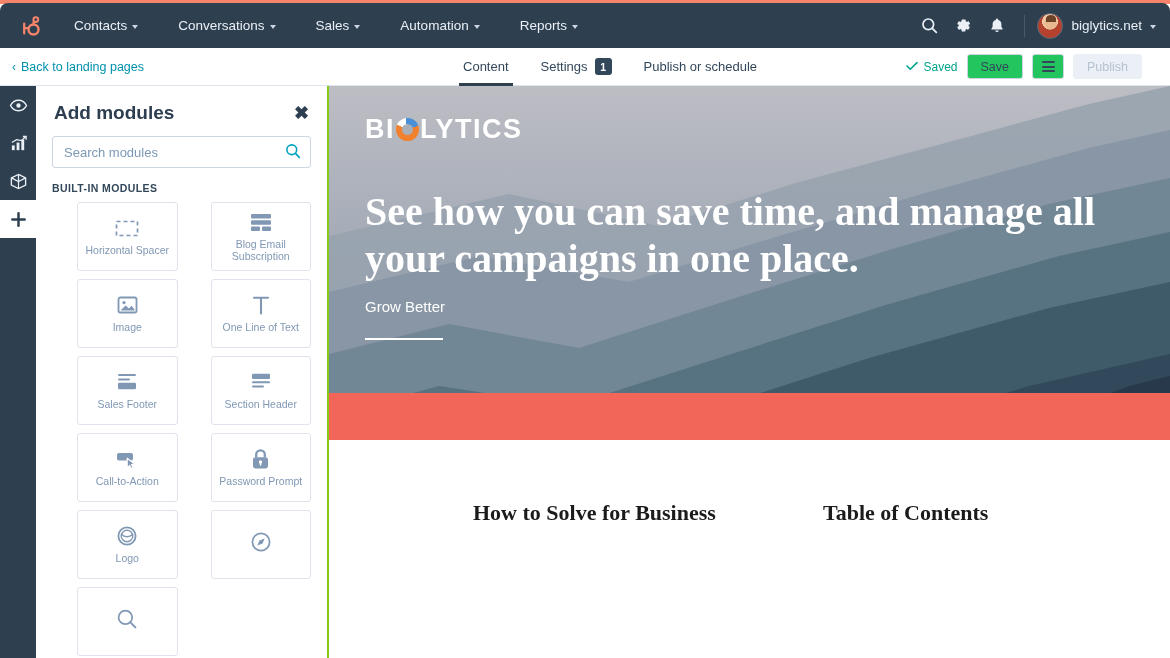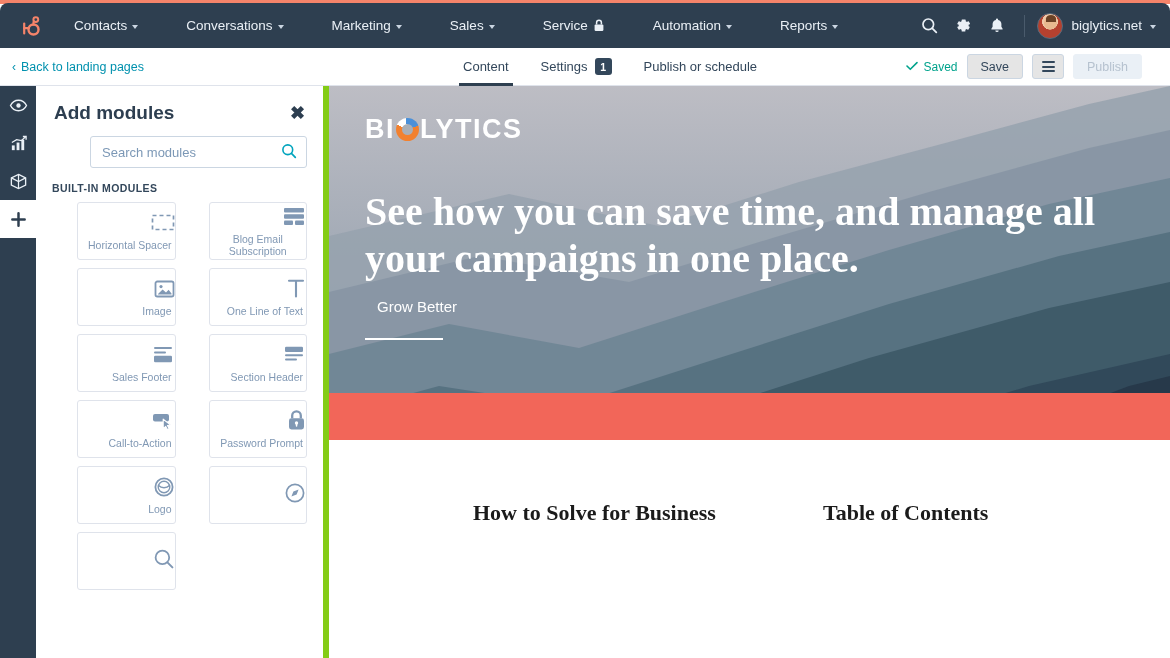--- a/index.html
+++ b/index.html
@@ -21,21 +21,21 @@
   .globalnav {
     position: absolute; top: 3px; left: 0; width: 1170px; height: 45px;
     background: #2e3f50;
     border-radius: 8px 8px 0 0;
     display: flex; align-items: center;
     color: #e5eaf0;
   }
   .hs-logo {
     width: 58px; display: flex; align-items: center; justify-content: center;
   }
-  .nav-items { display: flex; gap: 16px; }
+  .nav-items { display: flex; gap: 8px; }
   .nav-item {
     display: flex; align-items: center; gap: 5px;
     padding: 0 16px; height: 45px;
     font-size: 13.5px; color: #eaf0f6; white-space: nowrap;
     cursor: pointer;
   }
   .caret {
     display:inline-block; width: 0; height: 0;
     border-left: 3.5px solid transparent;
     border-right: 3.5px solid transparent;
@@ -100,21 +100,21 @@
   }
   .subbar-right {
     margin-left: auto; display: flex; align-items: center; gap: 9px; padding-right: 28px;
   }
   .saved {
     display: flex; align-items: center; gap: 5px;
     font-size: 12px; color: #00a38c;
   }
   .btn {
     height: 25px; padding: 0 13px; border-radius: 3px;
-    border: 1px solid #cbd6e2; background: #e5e5e5; color: #33475b;
+    border: 1px solid #cbd6e2; background: #22c55e; color: #33475b;
     font-size: 12.5px; font-family: "Liberation Sans", sans-serif;
     display: inline-flex; align-items: center; justify-content: center; cursor: pointer;
   }
   .btn-icon { width: 32px; padding: 0; }
   .btn-disabled {
     background: #eaf0f6; border-color: #eaf0f6; color: #b6c2cf; cursor: default;
   }
   .hamburger { display: flex; flex-direction: column; gap: 2.5px; }
   .hamburger span { display:block; width: 13px; height: 2px; background: #33475b; border-radius: 1px; }
 
@@ -126,51 +126,51 @@
   }
   .rail-btn {
     width: 36px; height: 38px; display: flex; align-items: center; justify-content: center;
     cursor: pointer;
   }
   .rail-btn.active { background: #ffffff; }
 
   
   .panel {
     position: absolute; top: 86px; left: 36px; width: 293px; height: 572px;
-    background: #ffffff; border-right: 6px solid #84cc16;
+    background: #ffffff; border-right: 2px solid #84cc16;
     overflow: hidden;
   }
   .panel-head {
     display: flex; align-items: center; justify-content: space-between;
     padding: 16px 18px 0 18px;
   }
   .panel-title { font-size: 19px; color: #2d3e50; font-weight: 700; }
   .panel-close { font-size: 18px; color: #2d3e50; cursor: pointer; line-height: 1; font-weight: 700; }
-  .search-wrap { padding: 12px 16px 0 16px; position: relative; margin-left: 38px; }
+  .search-wrap { padding: 12px 16px 0 16px; position: relative; }
   .search-input {
     width: 100%; height: 32px; border: 1px solid #cbd6e2; border-radius: 3px;
     padding: 0 34px 0 11px; font-size: 13px; color: #33475b;
     font-family: "Liberation Sans", sans-serif; outline: none; background: #fff;
   }
   .search-input::placeholder { color: #7c98b6; }
   .search-ico {
     position: absolute; right: 26px; top: 19px; cursor: pointer;
   }
   .section-label {
     padding: 14px 16px 8px 16px;
     font-size: 10.5px; color: #33475b; font-weight: 700; letter-spacing: .4px;
   }
   .grid {
     display: grid; grid-template-columns: 1fr 1fr; gap: 8px;
     padding: 0 16px 16px 16px;
   }
   .mod-card {
-    height: 58px; border: 1px solid #dfe3eb; border-radius: 3px;
+    height: 69px; border: 1px solid #dfe3eb; border-radius: 3px;
     background: #fff; display: flex; flex-direction: column;
-    align-items: flex-end; justify-content: center; gap: 5px; cursor: pointer; margin-left: 25px;
+    align-items: center; justify-content: center; gap: 5px; cursor: pointer; margin-left: 25px;
   }
   .mod-ico { height: 24px; display: flex; align-items: center; justify-content: center; color: #8098b4; }
   .mod-label { font-size: 10.5px; color: #8098b4; text-align: center; line-height: 1.1; padding: 0 3px; }
 
   
   .canvas {
     position: absolute; top: 86px; left: 329px; width: 841px; height: 572px;
     background: #ffffff; overflow: hidden;
   }
   .hero {
@@ -188,21 +188,21 @@
   .logo-g::after {
     content: ''; position: absolute; left: 6px; top: 6px; width: 11px; height: 11px;
     border-radius: 50%; background: #a9afb7;
   }
   .hero-h1 {
     position: absolute; left: 36px; top: 102px; width: 770px;
     font-family: "Liberation Serif", serif; font-weight: 700;
     font-size: 40px; line-height: 1.18; color: #ffffff;
   }
   .hero-sub {
-    position: absolute; left: 48px; top: 212px;
+    position: absolute; left: 36px; top: 212px;
     font-size: 15px; color: #ffffff;
   }
   .hero-rule {
     position: absolute; left: 36px; top: 252px; width: 78px; height: 2px; background: #ffffff;
   }
   .coral-band { width: 841px; height: 47px; background: #f26659; }
   .body-section { padding: 60px 0 0 0; display: flex; }
   .body-h2 {
     font-family: "Liberation Serif", serif; font-weight: 700;
     font-size: 22px; color: #1b1b1b; line-height: 1.2;
@@ -231,35 +231,22 @@
     <div class="nav-items">
       <div class="nav-item">
         <span>Contacts</span>
         <i class="caret"></i>
       </div>
       <div class="nav-item">
         <span>Conversations</span>
         <i class="caret"></i>
       </div>
       <div class="nav-item">
-        <span>Marketing</span>
-        <i class="caret"></i>
-      </div>
-      <div class="nav-item">
         <span>Sales</span>
         <i class="caret"></i>
-      </div>
-      <div class="nav-item">
-        <span>Service</span>
-        <span style="display:flex;align-items:center;">
-          <svg width="12" height="13" viewBox="0 0 12 13">
-            <rect x="1.6" y="5.4" width="8.8" height="6.6" rx="1.2" fill="#eaf0f6"></rect>
-            <path d="M3.6 5.4 V3.6 a2.4 2.4 0 0 1 4.8 0 V5.4" fill="none" stroke="#eaf0f6" stroke-width="1.5"></path>
-          </svg>
-        </span>
       </div>
       <div class="nav-item">
         <span>Automation</span>
         <i class="caret"></i>
       </div>
       <div class="nav-item">
         <span>Reports</span>
         <i class="caret"></i>
       </div>
     </div>

